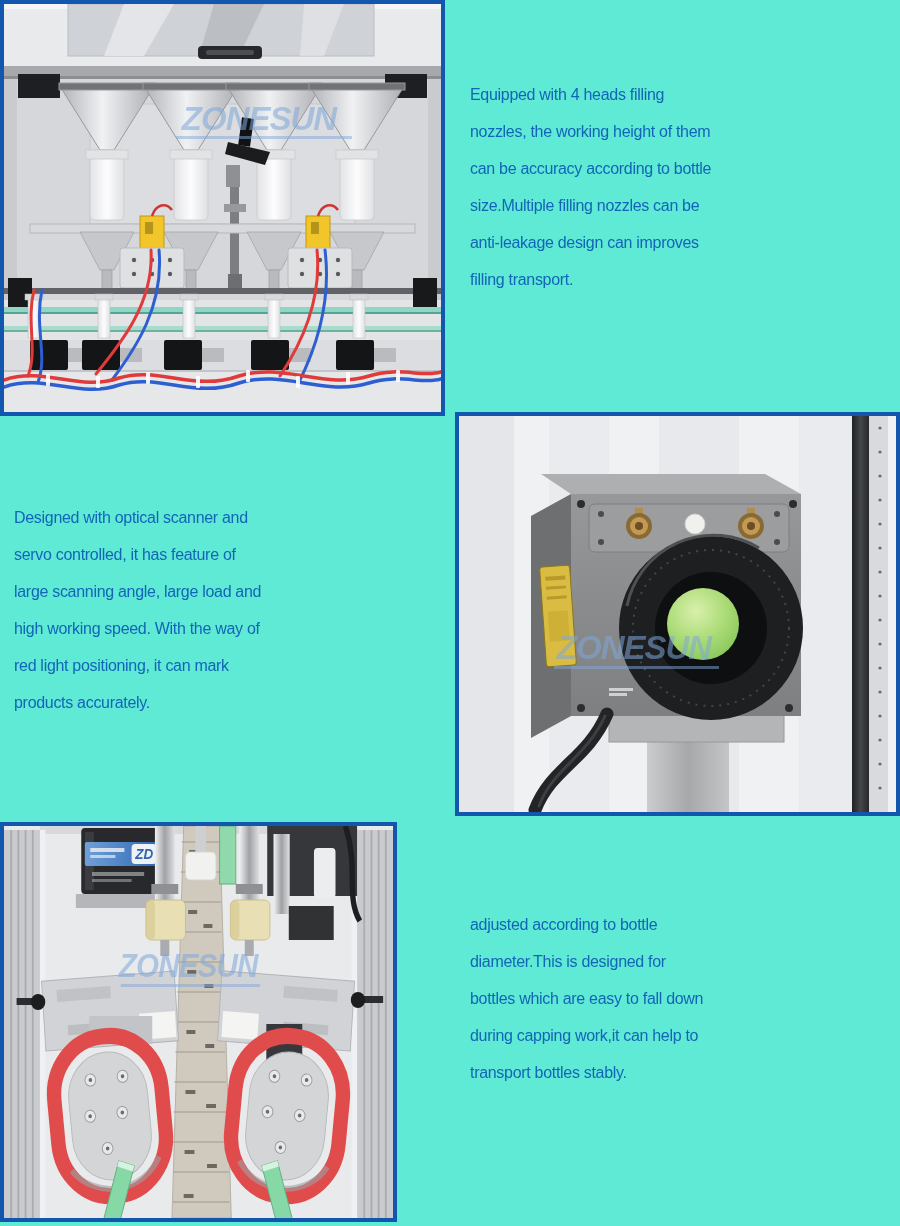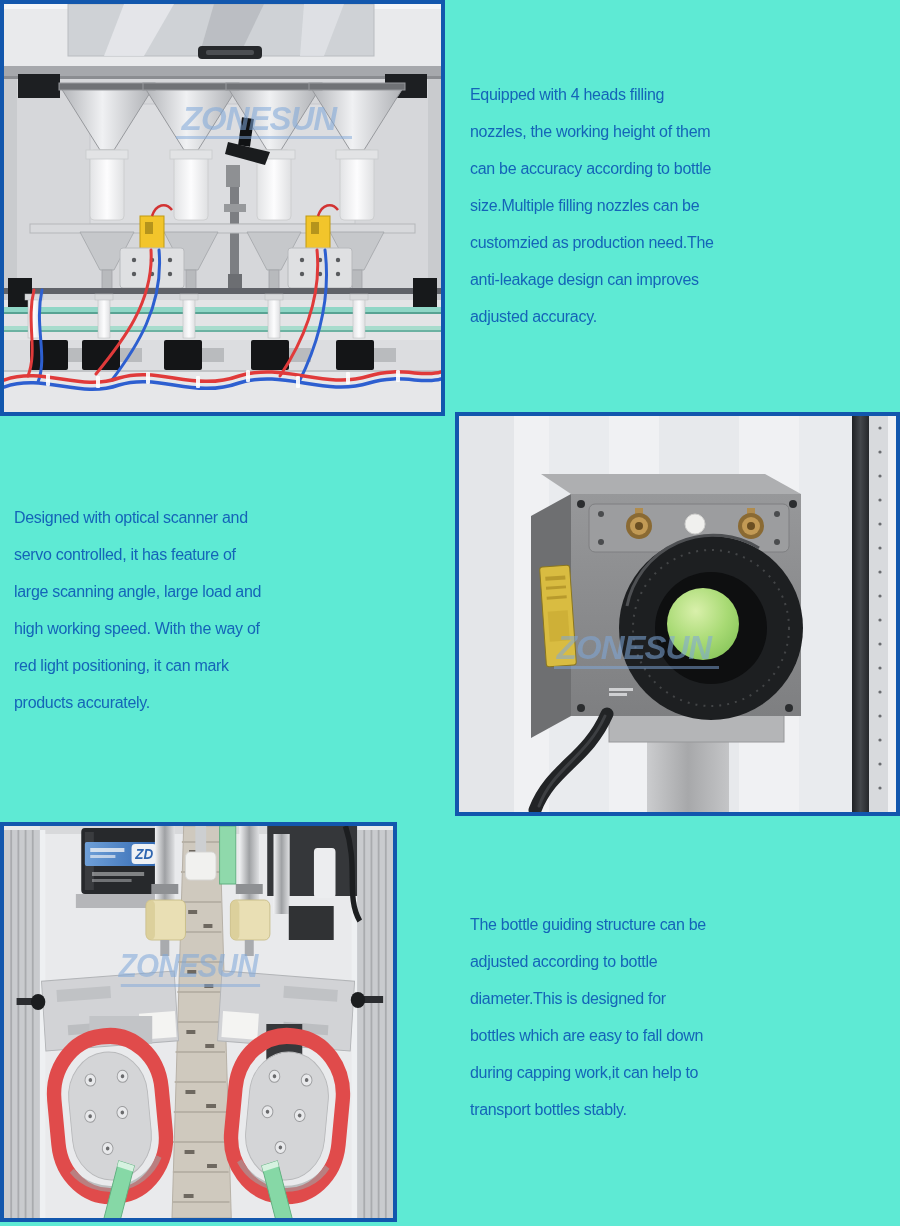--- a/index.html
+++ b/index.html
@@ -214,23 +214,22 @@
         <rect class="wm-line" x="172" y="132" width="176" height="3"></rect>
       </g>
     </svg>
   </figure>
 
   <div class="feature feature1">
     <div>Equipped with 4 heads filling</div>
     <div>nozzles, the working height of them</div>
     <div>can be accuracy according to bottle</div>
     <div>size.Multiple filling nozzles can be</div>
-    <div>customzied as production need.The</div>
     <div>anti-leakage design can improves</div>
-    <div>adjusted accuracy.</div>
+    <div>filling transport.</div>
   </div>
 
   <div class="feature feature2">
     <div>Designed with optical scanner and</div>
     <div>servo controlled, it has feature of</div>
     <div>large scanning angle, large load and</div>
     <div>high working speed. With the way of</div>
     <div>red light positioning, it can mark</div>
     <div>products accurately.</div>
   </div>
@@ -511,21 +510,20 @@
       </g>
 
       <g>
         <text class="wm" x="205" y="151">ZONESUN</text>
         <rect class="wm-line" x="130" y="158" width="155" height="3"></rect>
       </g>
     </svg>
   </figure>
 
   <div class="feature feature3">
-    <div>The bottle guiding structure can be</div>
     <div>adjusted according to bottle</div>
     <div>diameter.This is designed for</div>
     <div>bottles which are easy to fall down</div>
     <div>during capping work,it can help to</div>
     <div>transport bottles stably.</div>
   </div>
 
 </div>
 
 </body></html>

